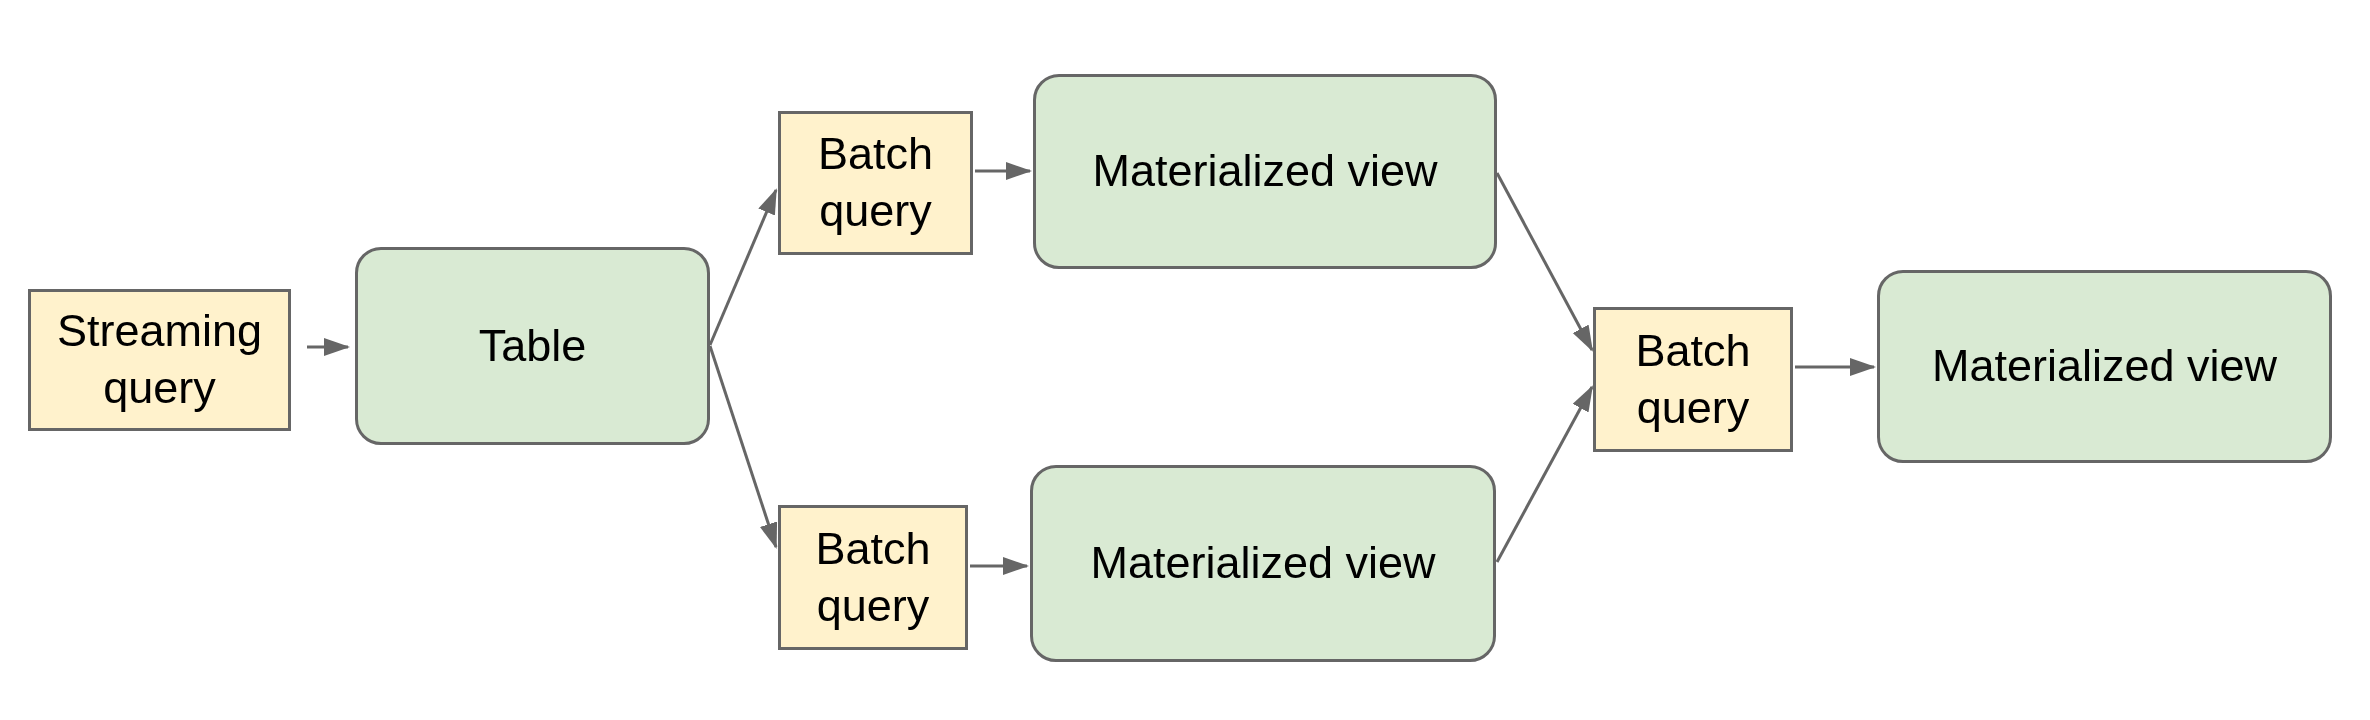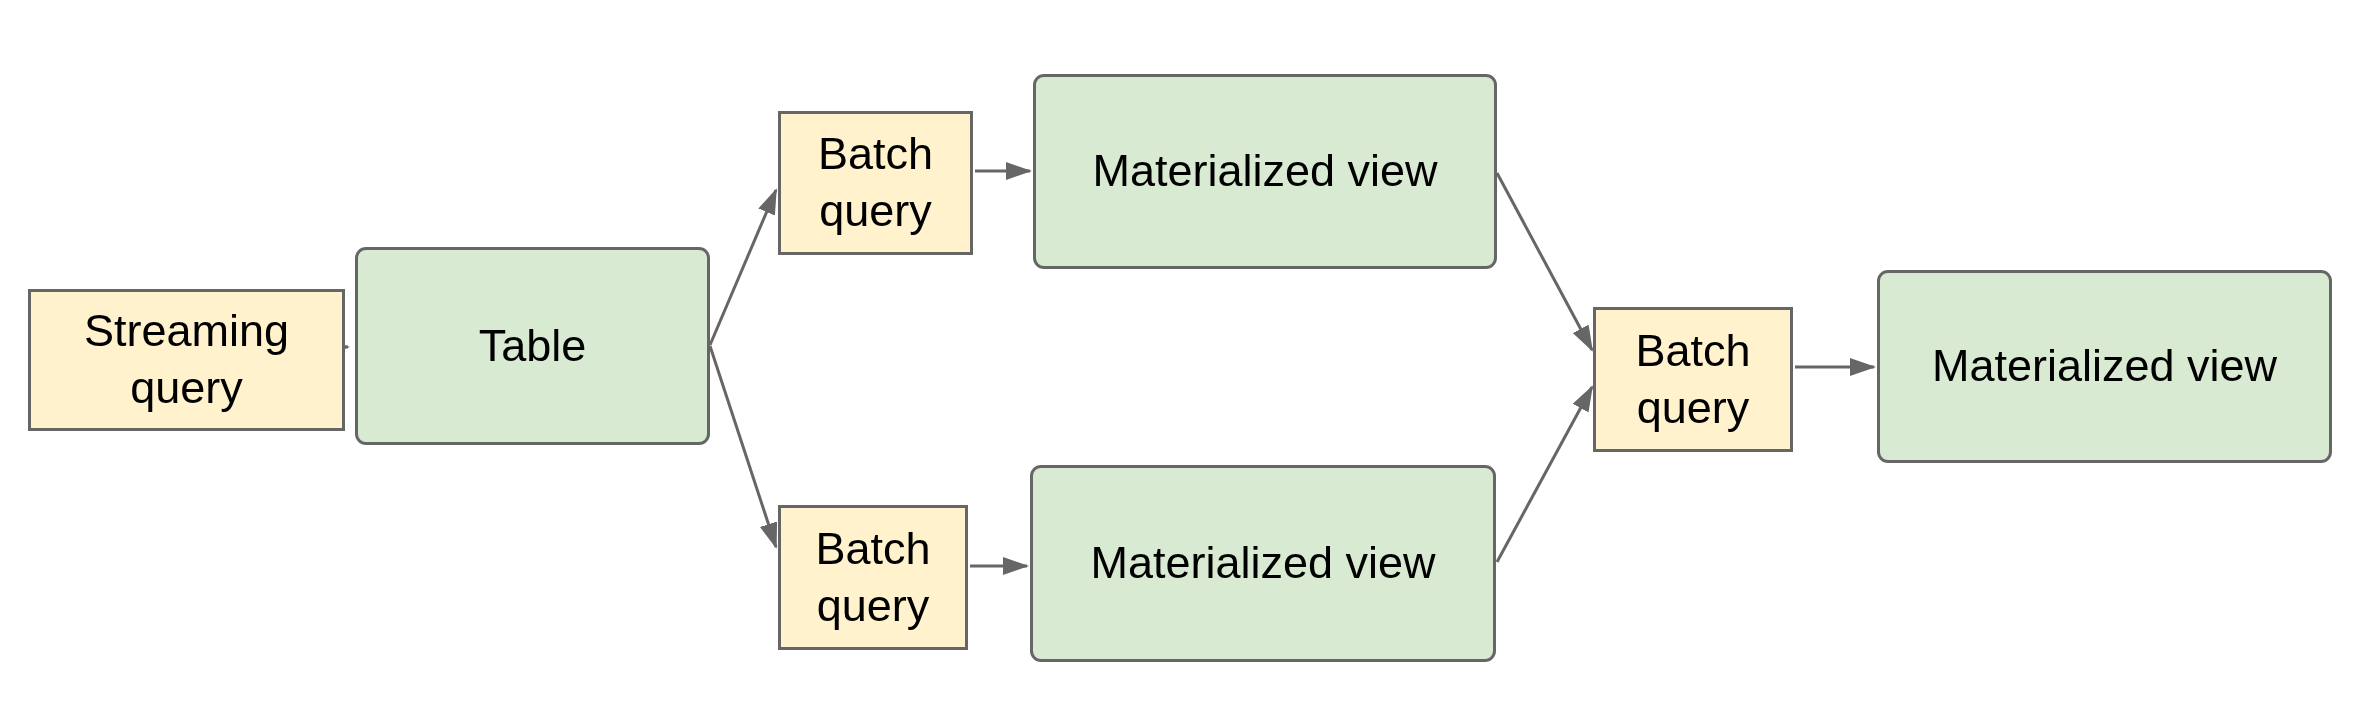--- a/index.html
+++ b/index.html
@@ -23,23 +23,23 @@
   .node{
     position:absolute;
     box-sizing:border-box;
     display:flex;align-items:center;justify-content:center;
     border:3px solid var(--stroke);
     color:var(--text);
     font-size:45px;line-height:1.26;text-align:center;
   }
   .node .label{white-space:pre-line;}
   .yellow{background:var(--yellow-fill);margin-top:12px;}
-  .green{background:var(--green-fill);border-radius:11px;}
+  .green{background:var(--green-fill);border-radius:26px;}
   
-  .n-streaming   {left:28px;  top:277px; width:317px; height:142px;}
+  .n-streaming   {left:28px;  top:277px; width:263px; height:142px;}
   .n-table       {left:355px; top:247px; width:355px; height:198px;align-items:center;}
   .n-batch-top   {left:778px; top:99px;  width:195px; height:144px;}
   .n-mv-top      {left:1033px;top:74px;  width:464px; height:195px;}
   .n-batch-bottom{left:778px; top:493px; width:190px; height:145px;}
   .n-mv-bottom   {left:1030px;top:465px; width:466px; height:197px;}
   .n-batch-right {left:1593px;top:295px; width:200px; height:145px;}
   .n-mv-right    {left:1877px;top:270px; width:455px; height:193px;}
 </style>
 </head>
 <body>

